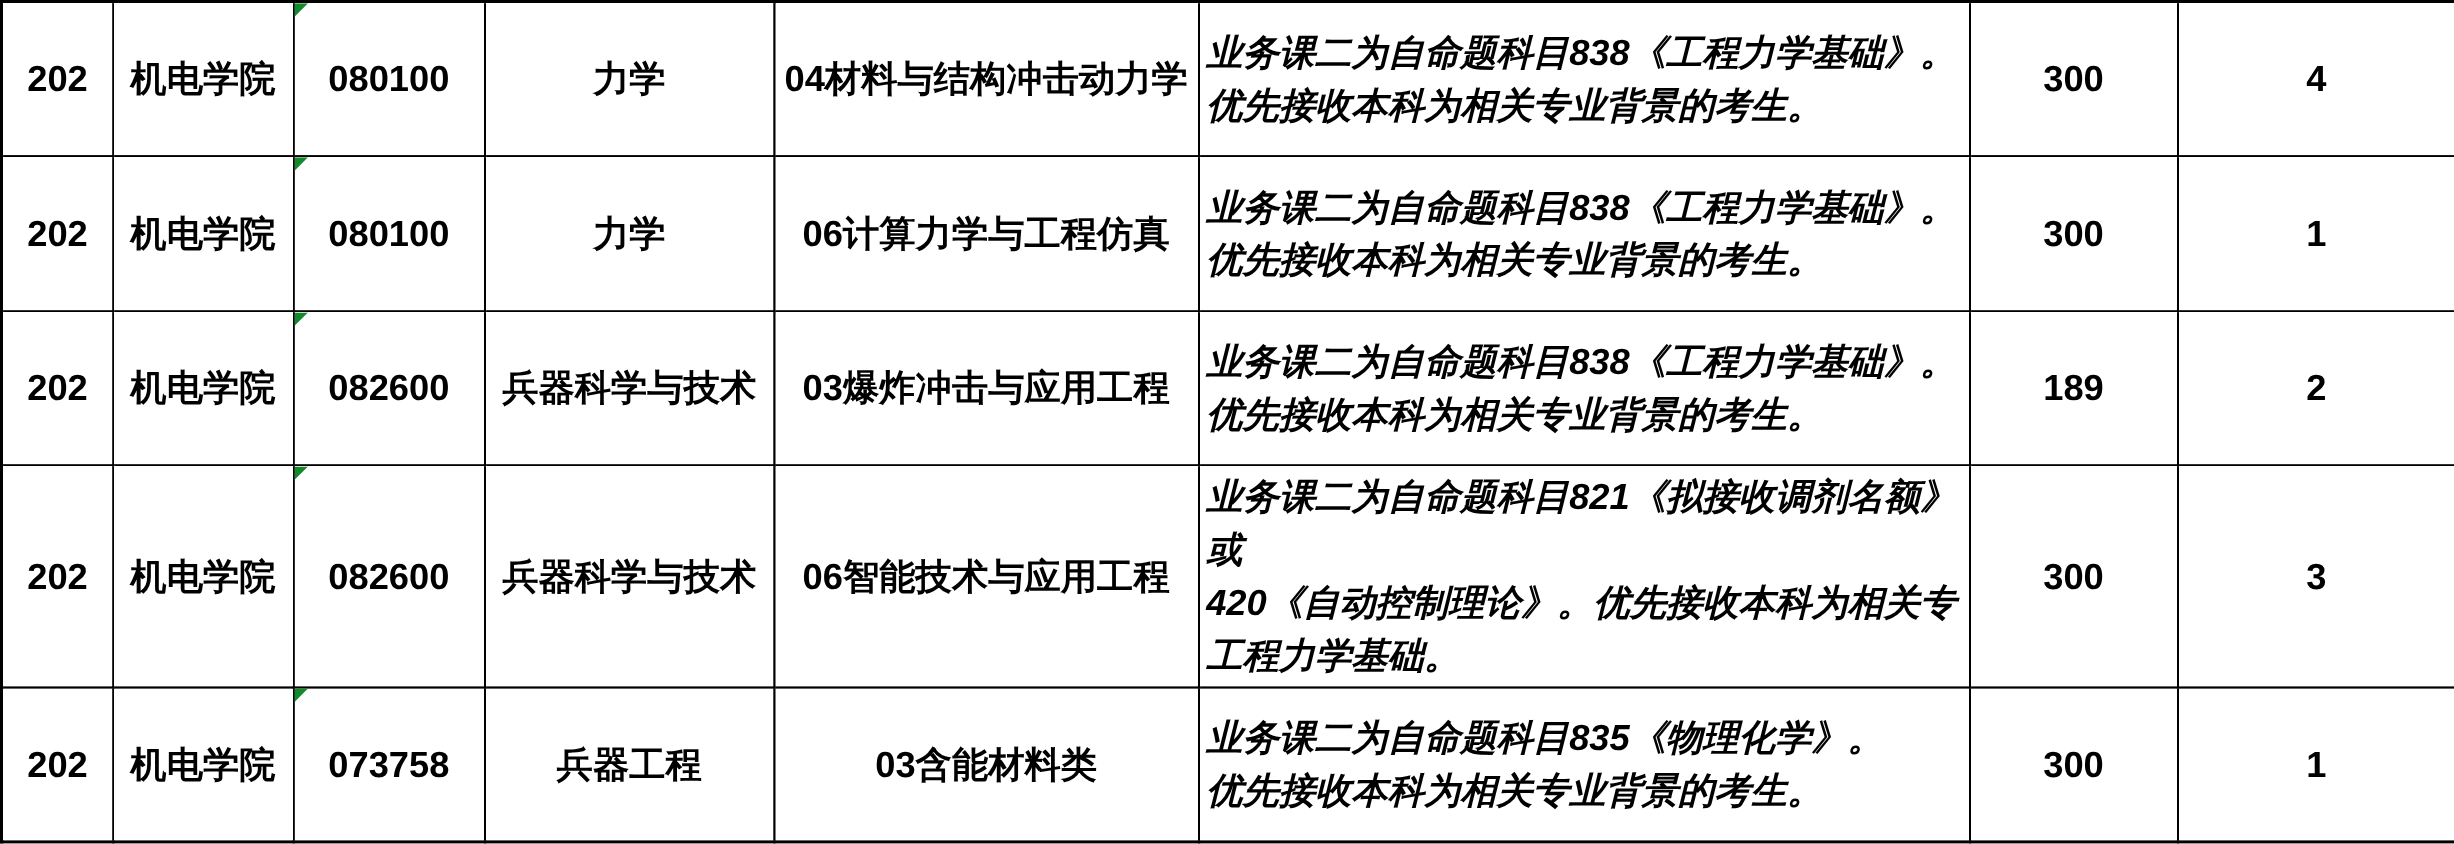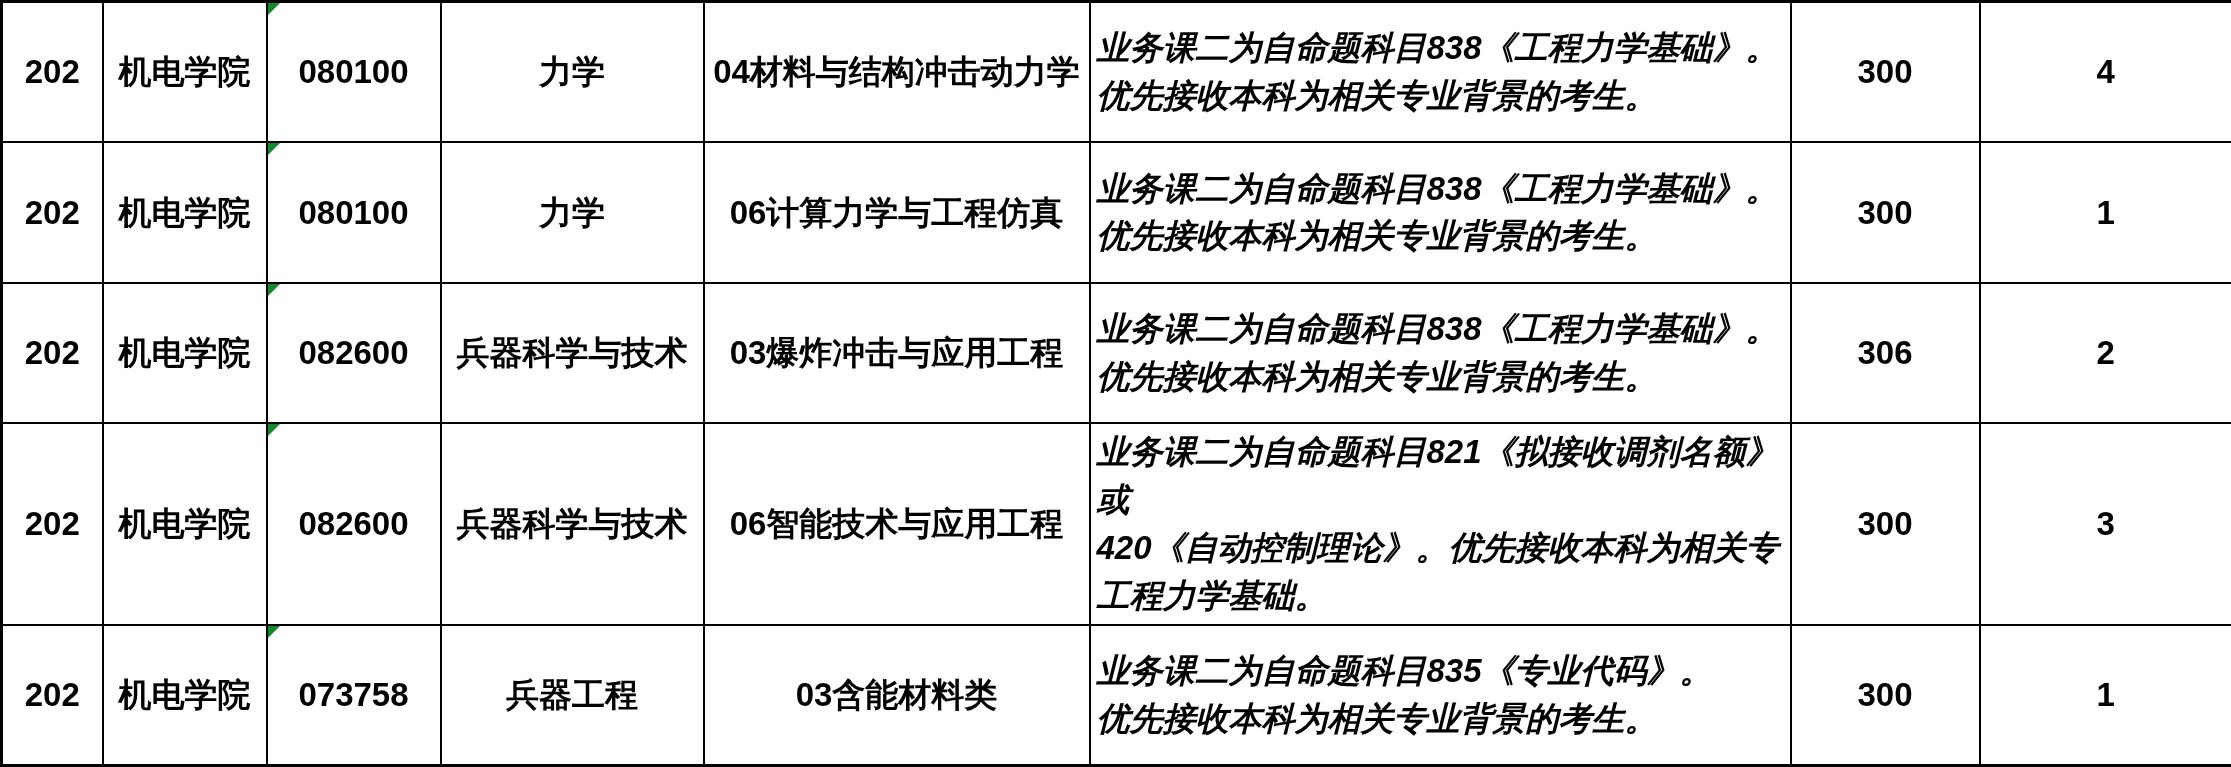--- a/index.html
+++ b/index.html
@@ -92,21 +92,21 @@
       <td>
         <span class="err-tri"></span>
         <span>082600</span>
       </td>
       <td>兵器科学与技术</td>
       <td>03爆炸冲击与应用工程</td>
       <td class="req">
         <span class="req-line">业务课二为自命题科目838《工程力学基础》。</span>
         <span class="req-line">优先接收本科为相关专业背景的考生。</span>
       </td>
-      <td>306</td>
+      <td>189</td>
       <td>2</td>
     </tr>
 
     <tr class="datarow">
       <td>202</td>
       <td>机电学院</td>
       <td>
         <span class="err-tri"></span>
         <span>082600</span>
       </td>
@@ -124,21 +124,21 @@
     <tr class="datarow">
       <td>202</td>
       <td>机电学院</td>
       <td>
         <span class="err-tri"></span>
         <span>073758</span>
       </td>
       <td>兵器工程</td>
       <td>03含能材料类</td>
       <td class="req">
-        <span class="req-line">业务课二为自命题科目835《专业代码》。</span>
+        <span class="req-line">业务课二为自命题科目835《物理化学》。</span>
         <span class="req-line">优先接收本科为相关专业背景的考生。</span>
       </td>
       <td>300</td>
       <td>1</td>
     </tr>
   </tbody>
     </table>
 </div>
 
 </body></html>

